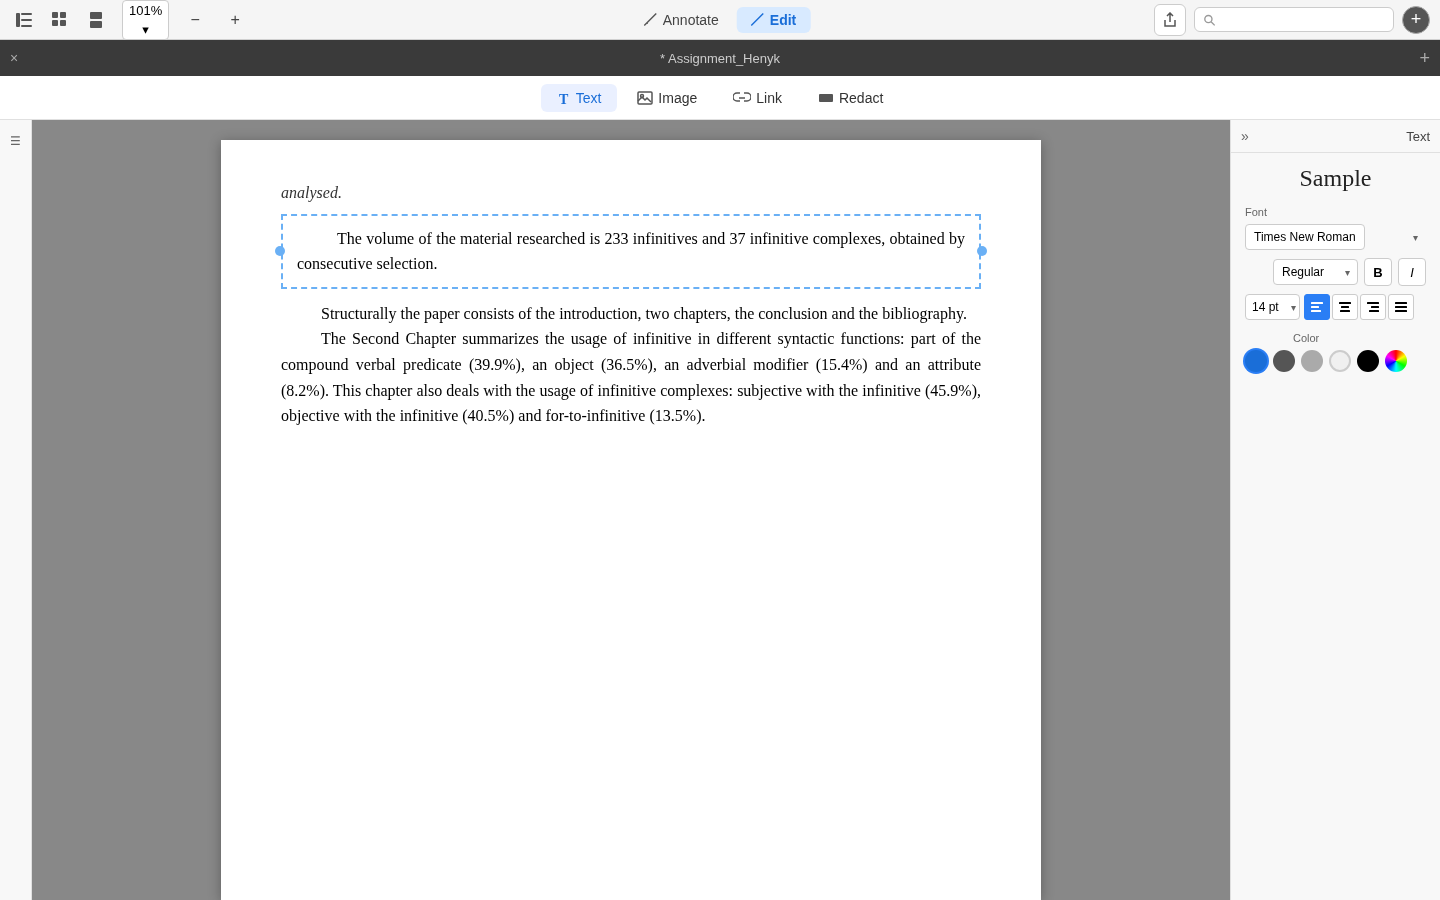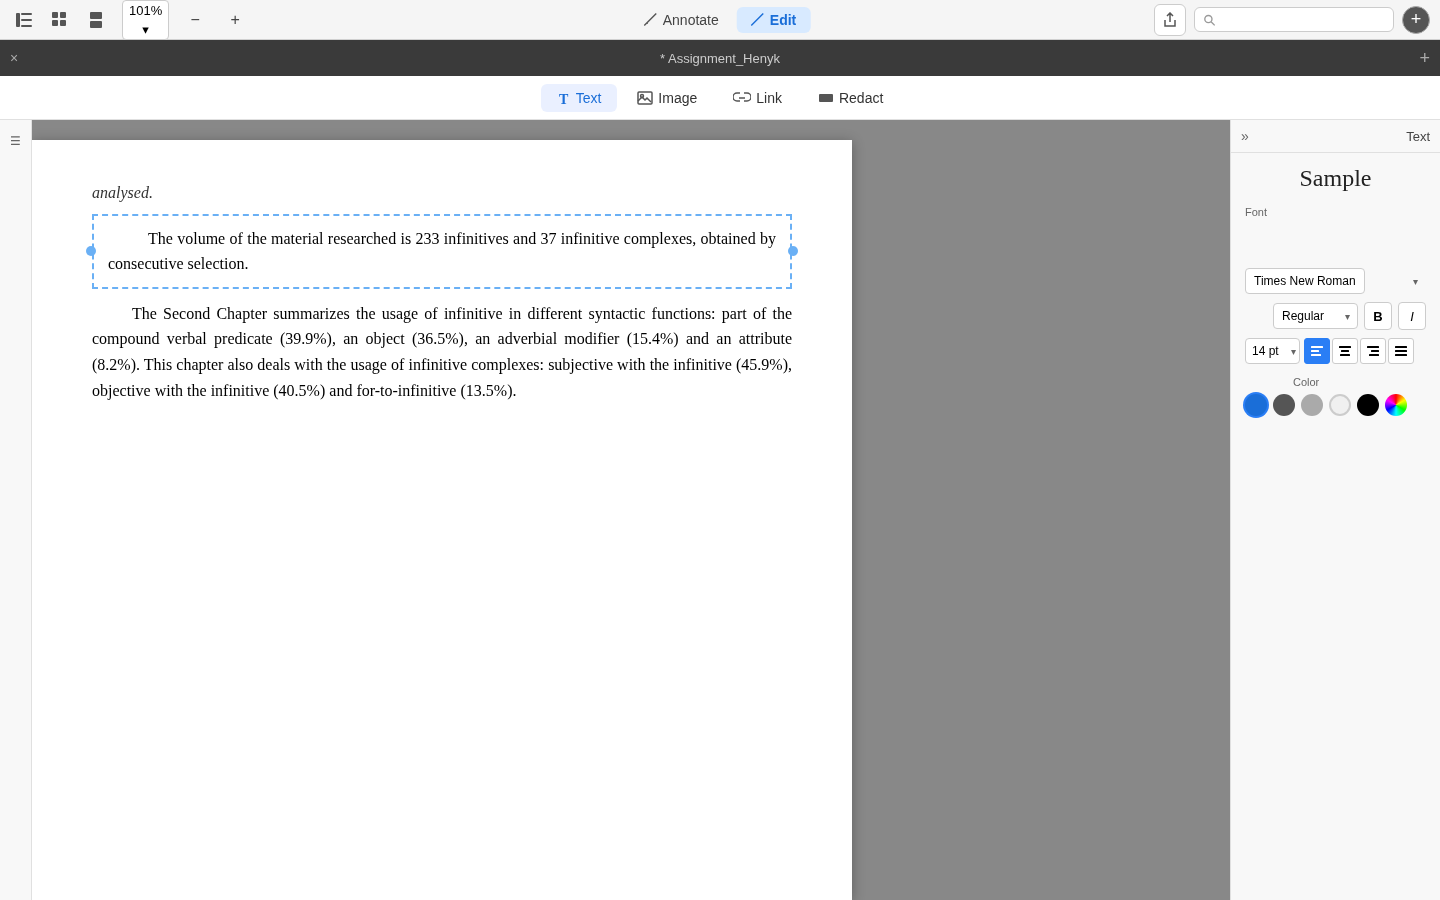--- a/index.html
+++ b/index.html
@@ -86,21 +86,21 @@
     
     .left-toggle {
       width: 32px; background: #f8f8f8; border-right: 1px solid #e0e0e0;
       display: flex; align-items: flex-start; justify-content: center;
       padding-top: 8px; cursor: pointer; color: #666; font-size: 16px;
     }
 
     
     .doc-area {
       flex: 1; background: #888; overflow: auto;
-      display: flex; justify-content: flex-start; padding: 20px 0;
+      display: flex; justify-content: center; padding: 20px 0;
     }
     .page {
       width: 820px; background: white; min-height: 760px;
       box-shadow: 0 2px 12px rgba(0,0,0,0.3);
       padding: 40px 60px;
       font-family: 'Times New Roman', Times, serif;
       font-size: 16px; line-height: 1.6;
       position: relative;
     }
 
@@ -142,21 +142,21 @@
     }
     .section-label { font-size: 11px; color: #666; margin-bottom: 6px; font-weight: 500; }
     .font-select-row {
       display: flex; margin-bottom: 8px;
     }
     .font-select {
       flex: 1; padding: 5px 8px; border: 1px solid #ccc; border-radius: 4px;
       font-size: 12px; background: white; cursor: pointer; appearance: none;
       -webkit-appearance: none;
     }
-    .font-select-wrapper { flex: 1; position: relative; margin-top: 44px; }
+    .font-select-wrapper { flex: 1; position: relative; }
     .font-select-wrapper::after { content: '▾'; position: absolute; right: 8px; top: 50%; transform: translateY(-50%); font-size: 10px; color: #666; pointer-events: none; }
     .style-row { display: flex; align-items: center; gap: 6px; margin-bottom: 8px; padding-left: 28px; }
     .style-select-wrapper { flex: 1; position: relative; }
     .style-select { width: 100%; padding: 5px 8px; border: 1px solid #ccc; border-radius: 4px; font-size: 12px; background: white; cursor: pointer; appearance: none; -webkit-appearance: none; }
     .style-select-wrapper::after { content: '▾'; position: absolute; right: 8px; top: 50%; transform: translateY(-50%); font-size: 10px; color: #666; pointer-events: none; }
     .fmt-btn {
       width: 28px; height: 28px; border: 1px solid #ccc; border-radius: 4px;
       background: white; cursor: pointer; font-size: 13px; display: flex; align-items: center; justify-content: center;
     }
     .size-align-row { display: flex; align-items: center; gap: 4px; margin-bottom: 12px; }
@@ -289,20 +289,21 @@
   </div>
 
   <div class="doc-area">
     <div class="page">
       <div class="partial-top" style="font-style:italic;">analysed.</div>
 
       <div class="selected-text-box">
         <span style="font-family:'Times New Roman',Times,serif; font-size:16px; line-height:1.6; display:block; text-align:justify; text-indent:40px;">The volume of the material researched is 233 infinitives and 37 infinitive complexes, obtained by consecutive selection.</span>
       </div>
 
+      <p class="para">Structurally the paper consists of the introduction, two chapters, the conclusion and the bibliography.</p>
       <p class="para">The Second Chapter summarizes the usage of infinitive in different syntactic functions: part of the compound verbal predicate (39.9%), an object (36.5%), an adverbial modifier (15.4%) and an attribute (8.2%). This chapter also deals with the usage of infinitive complexes: subjective with the infinitive (45.9%), objective with the infinitive (40.5%) and for-to-infinitive (13.5%).</p>
     </div>
   </div>
 
   <div class="right-panel">
     <div class="right-panel-header">
       <span class="panel-chevron">»</span>
       <span class="panel-title">Text</span>
     </div>
     <div class="panel-body">

